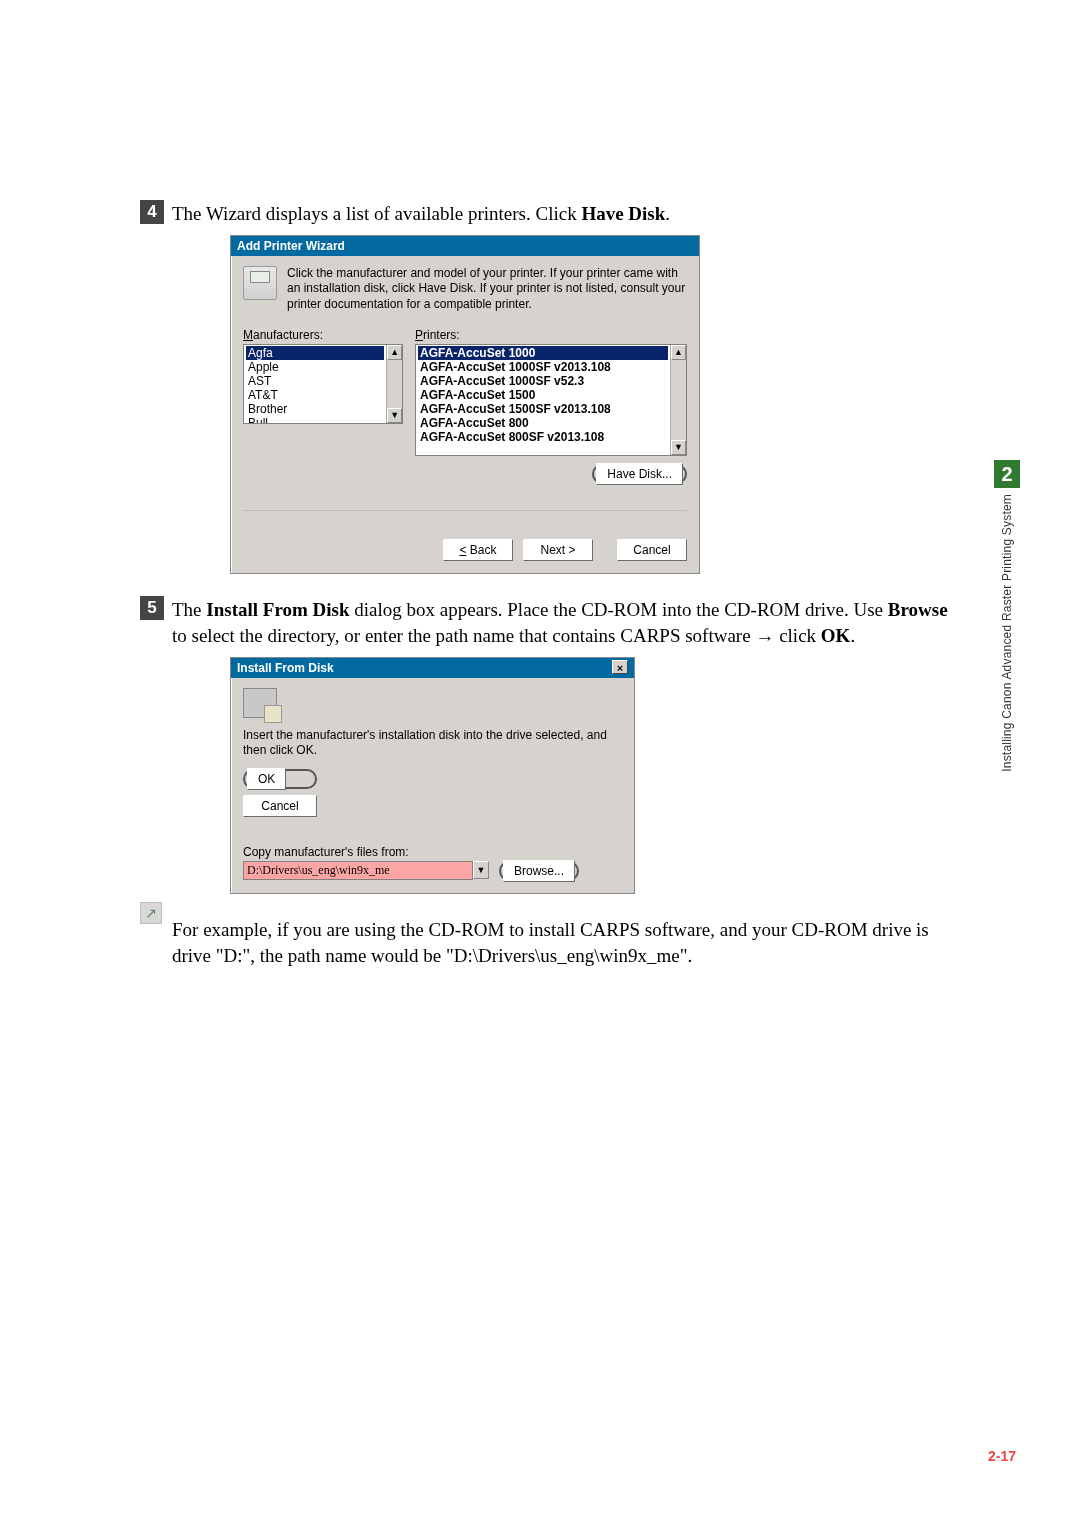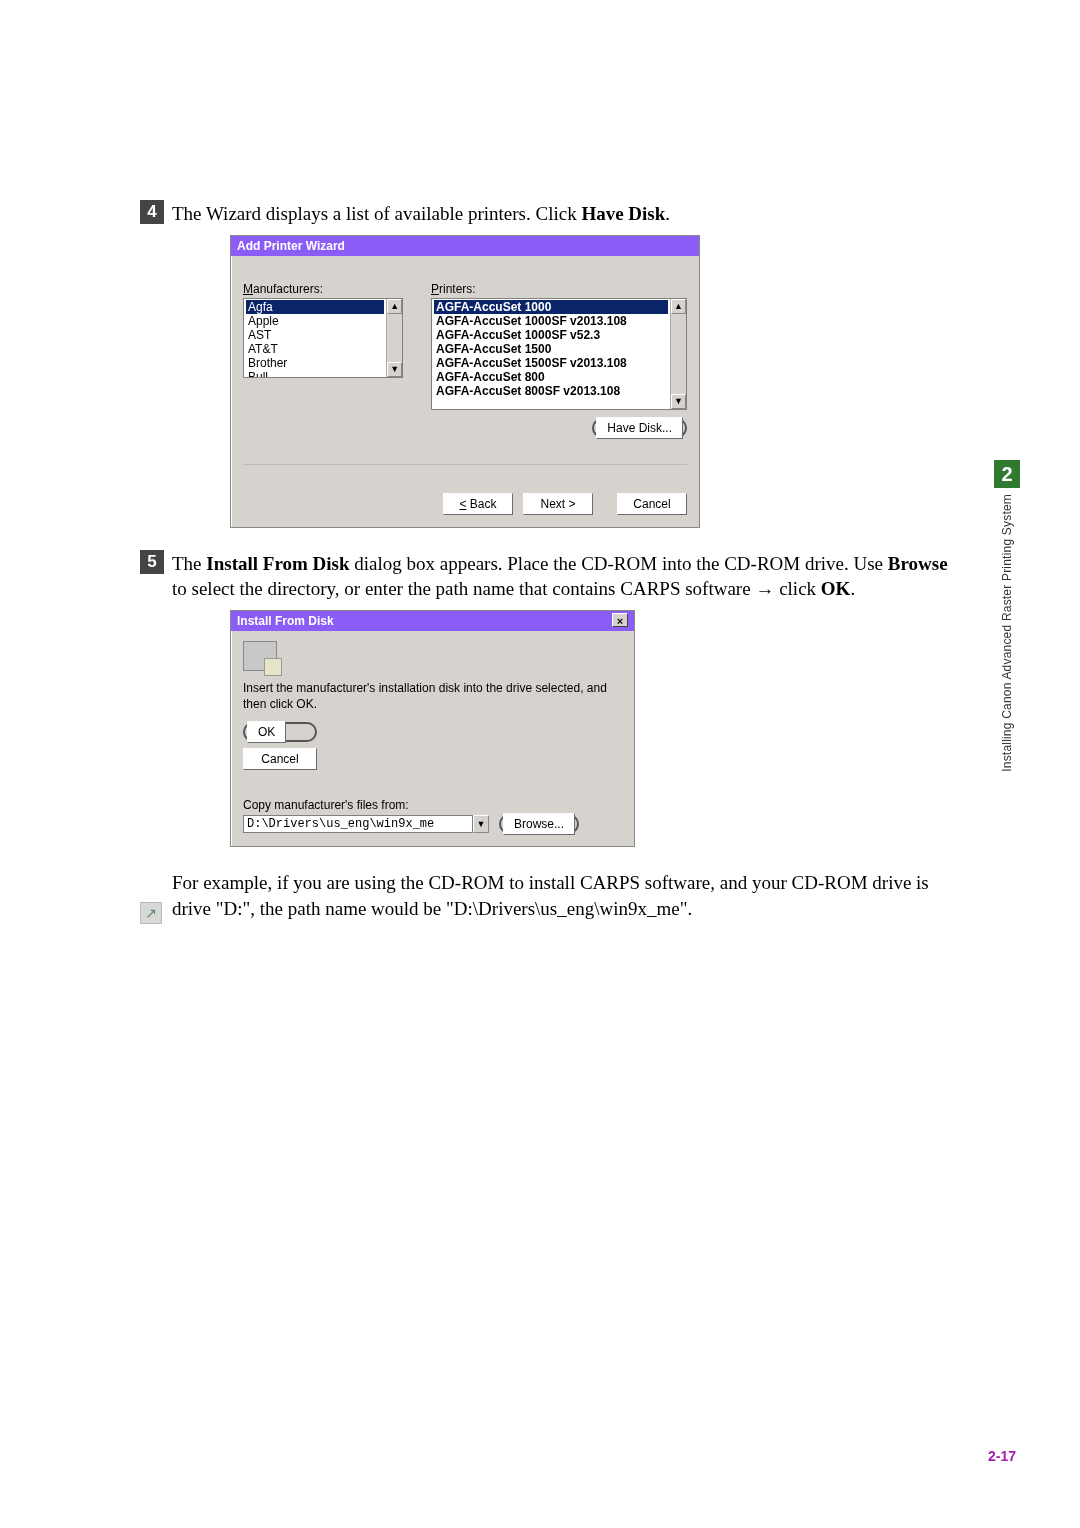--- a/index.html
+++ b/index.html
@@ -42,21 +42,21 @@
   .dialog {
     border: 1px solid #888;
     background: #d6d3ce;
     font-family: Tahoma, Arial, sans-serif;
     font-size: 12px;
     margin-left: 90px;
     margin-top: 8px;
     box-shadow: 1px 1px 0 #fff inset;
   }
   .dialog .titlebar {
-    background: #8b5cf6;
+    background: #0369a1;
     color: #fff;
     font-weight: bold;
     padding: 3px 6px;
     font-size: 12px;
   }
   .dialog .body {
     padding: 10px 12px 12px 12px;
   }
   .d1 { width: 470px; }
   .d2 { width: 405px; }
@@ -77,21 +77,21 @@
     top:4px; left:6px;
     width:18px; height:10px;
     background:#e6f0e6;
     border:1px solid #888;
   }
   .intro-row {
     display: flex;
     gap: 10px;
   }
   .intro-text { font-size: 12px; line-height: 1.3; }
-  .lists { display: flex; margin-top: 16px; gap: 28px; }
+  .lists { display: flex; margin-top: 16px; gap: 12px; }
   .listcol { display:flex; flex-direction:column; }
   .list-label { font-size: 12px; margin-bottom: 2px; }
   .underline-first::first-letter { text-decoration: underline; }
   .listbox-wrap {
     display:flex;
     border: 1px solid #808080;
     background:#fff;
   }
   .listbox {
     overflow: hidden;
@@ -177,22 +177,22 @@
     margin-top:-1px;
   }
   .copy-row {
     margin-top: 28px;
   }
   .path-input {
     width: 230px;
     font-size: 12px;
     padding: 1px 3px;
     border: 1px solid #808080;
-    background:#ffffff;
-    font-family: Liberation Mono, monospace;
+    background:#fca5a5;
+    font-family: Liberation Serif, serif;
   }
   .drop-btn {
     display:inline-flex;
     width:16px; height:18px;
     align-items:center; justify-content:center;
     background:#d6d3ce;
     border:1px solid #fff;
     border-right-color:#888; border-bottom-color:#888;
     font-size:9px;
     vertical-align:top;
@@ -226,21 +226,21 @@
     margin-top: 6px;
     letter-spacing: 0.2px;
   }
   .page-num {
     position: absolute;
     right: 64px;
     bottom: 64px;
     font-family: Arial, sans-serif;
     font-weight: bold;
     font-size: 14px;
-    color: #a21caf;
+    color: #ef4444;
   }
   b { font-weight: bold; }
   .arrow-icon {
     position: absolute;
     left: 140px;
     bottom: 604px;
     width: 22px; height: 22px;
     background: #d8d8d8;
     border: 1px solid #bbb;
     display:flex;
@@ -258,20 +258,26 @@
   <div class="step-row">
     <div class="step-num">4</div>
     <div class="step-text">
       <span>The Wizard displays a list of available printers. Click </span><b>Have Disk</b><span>.</span>
     </div>
   </div>
 
   <div class="dialog d1">
     <div class="titlebar">Add Printer Wizard</div>
     <div class="body">
+      <div class="intro-row">
+        <div class="icon-box">
+            <div class="printer-icon"></div>
+          </div>
+        <div class="intro-text">Click the manufacturer and model of your printer. If your printer came with an installation disk, click Have Disk. If your printer is not listed, consult your printer documentation for a compatible printer.</div>
+      </div>
 
       <div class="lists">
         <div class="listcol" style="width:160px;">
           <div class="list-label underline-first">Manufacturers:</div>
           <div class="listbox-wrap" style="height:80px;">
             <div class="listbox" style="width:144px;">
               <div class="item sel">Agfa</div>
               <div class="item">Apple</div>
               <div class="item">AST</div>
               <div class="item">AT&amp;T</div>

